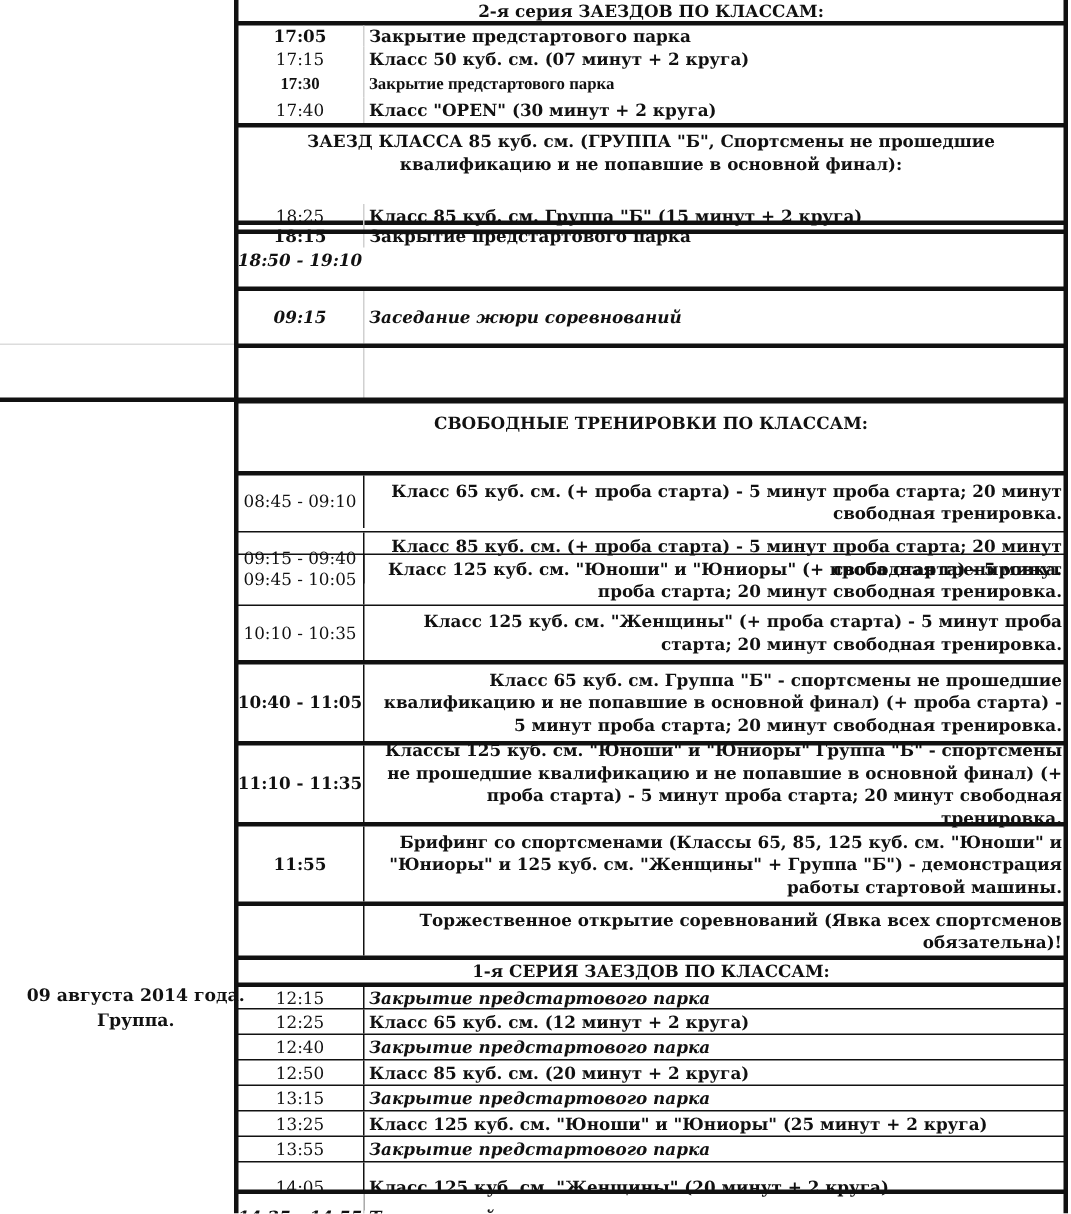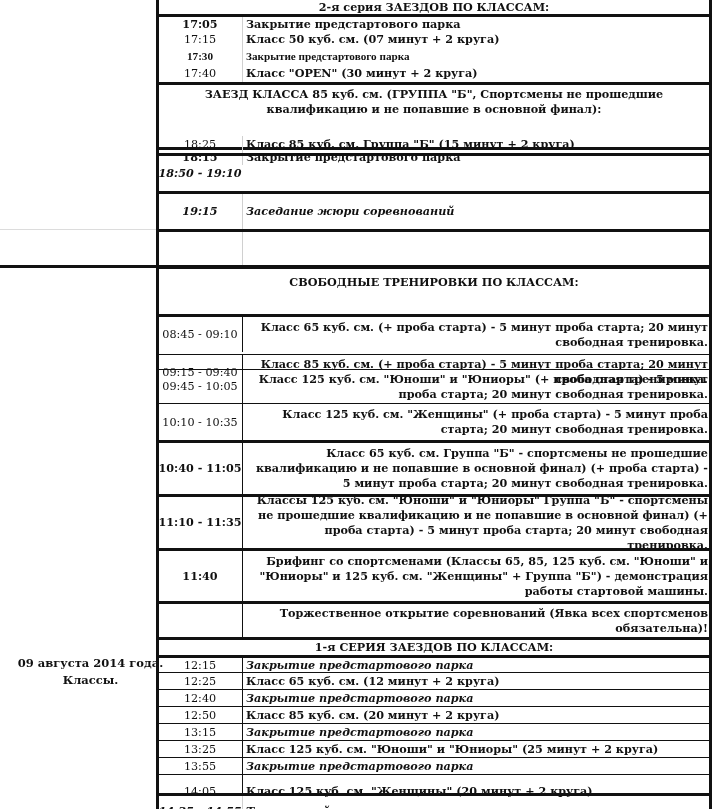--- a/index.html
+++ b/index.html
@@ -59,21 +59,21 @@
         <div class="cell d sepl b">Закрытие предстартового парка</div>
       </div>
       <div class="row " style="top: 136px; height: 17px;">
         <div class="cell t">18:25</div>
         <div class="cell d sepl">Класс 85 куб. см. Группа "Б" (15 минут + 2 круга)</div>
       </div>
       <div class="row bt" style="top: 153px; height: 38px;">
         <div class="cell t b i">18:50 - 19:10</div>
       </div>
       <div class="row bt" style="top: 191px; height: 38px;">
-        <div class="cell t b i">19:15</div>
+        <div class="cell t b i">09:15</div>
         <div class="cell d sepl b i">Заседание жюри соревнований</div>
       </div>
       <div class="row bt" style="top: 229px; height: 37px;">
         <div class="cell t"></div>
         <div class="cell d sepl"></div>
       </div>
       <div class="row bt" style="top: 266px; height: 30px;">
         <div class="cell full">СВОБОДНЫЕ ТРЕНИРОВКИ ПО КЛАССАМ:</div>
       </div>
       <div class="row bt" style="top: 314px; height: 38px;">
@@ -94,21 +94,21 @@
       </div>
       <div class="row bt" style="top: 440px; height: 54px;">
         <div class="cell t b">10:40 - 11:05</div>
         <div class="cell d sep b">Класс 65 куб. см. Группа "Б" - спортсмены не прошедшие квалификацию и не попавшие в основной финал) (+ проба старта) - 5 минут проба старта; 20 минут свободная тренировка.</div>
       </div>
       <div class="row bt" style="top: 494px; height: 54px;">
         <div class="cell t b">11:10 - 11:35</div>
         <div class="cell d sep b">Классы 125 куб. см. "Юноши" и "Юниоры" Группа "Б" - спортсмены не прошедшие квалификацию и не попавшие в основной финал) (+ проба старта) - 5 минут проба старта; 20 минут свободная тренировка.</div>
       </div>
       <div class="row bt" style="top: 548px; height: 53px;">
-        <div class="cell t b">11:40</div>
+        <div class="cell t b">11:55</div>
         <div class="cell d sep b">Брифинг со спортсменами (Классы 65, 85, 125 куб. см. "Юноши" и "Юниоры" и 125 куб. см. "Женщины" + Группа "Б") - демонстрация работы стартовой машины.</div>
       </div>
       <div class="row bt" style="top: 601px; height: 36px;">
         <div class="cell d sep b">Торжественное открытие соревнований (Явка всех спортсменов обязательна)!</div>
       </div>
       <div class="row bt" style="top: 637px; height: 18px; text-decoration: underline;">
         <div class="cell full">1-я СЕРИЯ ЗАЕЗДОВ ПО КЛАССАМ:</div>
       </div>
       <div class="row bt" style="top: 655px; height: 17px;">
         <div class="cell t">12:15</div>
@@ -143,19 +143,19 @@
         <div class="cell d sep">Класс 125 куб. см. "Женщины" (20 минут + 2 круга)</div>
       </div>
       <div class="row bt" style="top: 793px; height: 34px;">
         <div class="cell t b i">14:35 - 14:55</div>
         <div class="cell d sepl b i">Технический перерыв</div>
       </div>
     </div>
 
   <div class="left-date">
     <div>09 августа 2014 года.</div>
-    <div>Классы.</div>
+    <div>Группа.</div>
   </div>
 
   <div class="vline" style="left:156px;top:0;width:3px;height:809px"></div>
   <div class="vline" style="left:709px;top:0;width:3px;height:809px"></div>
   <div class="hline" style="left:0;top:265px;width:712px;height:3px"></div>
 </div>
 
 </body></html>

